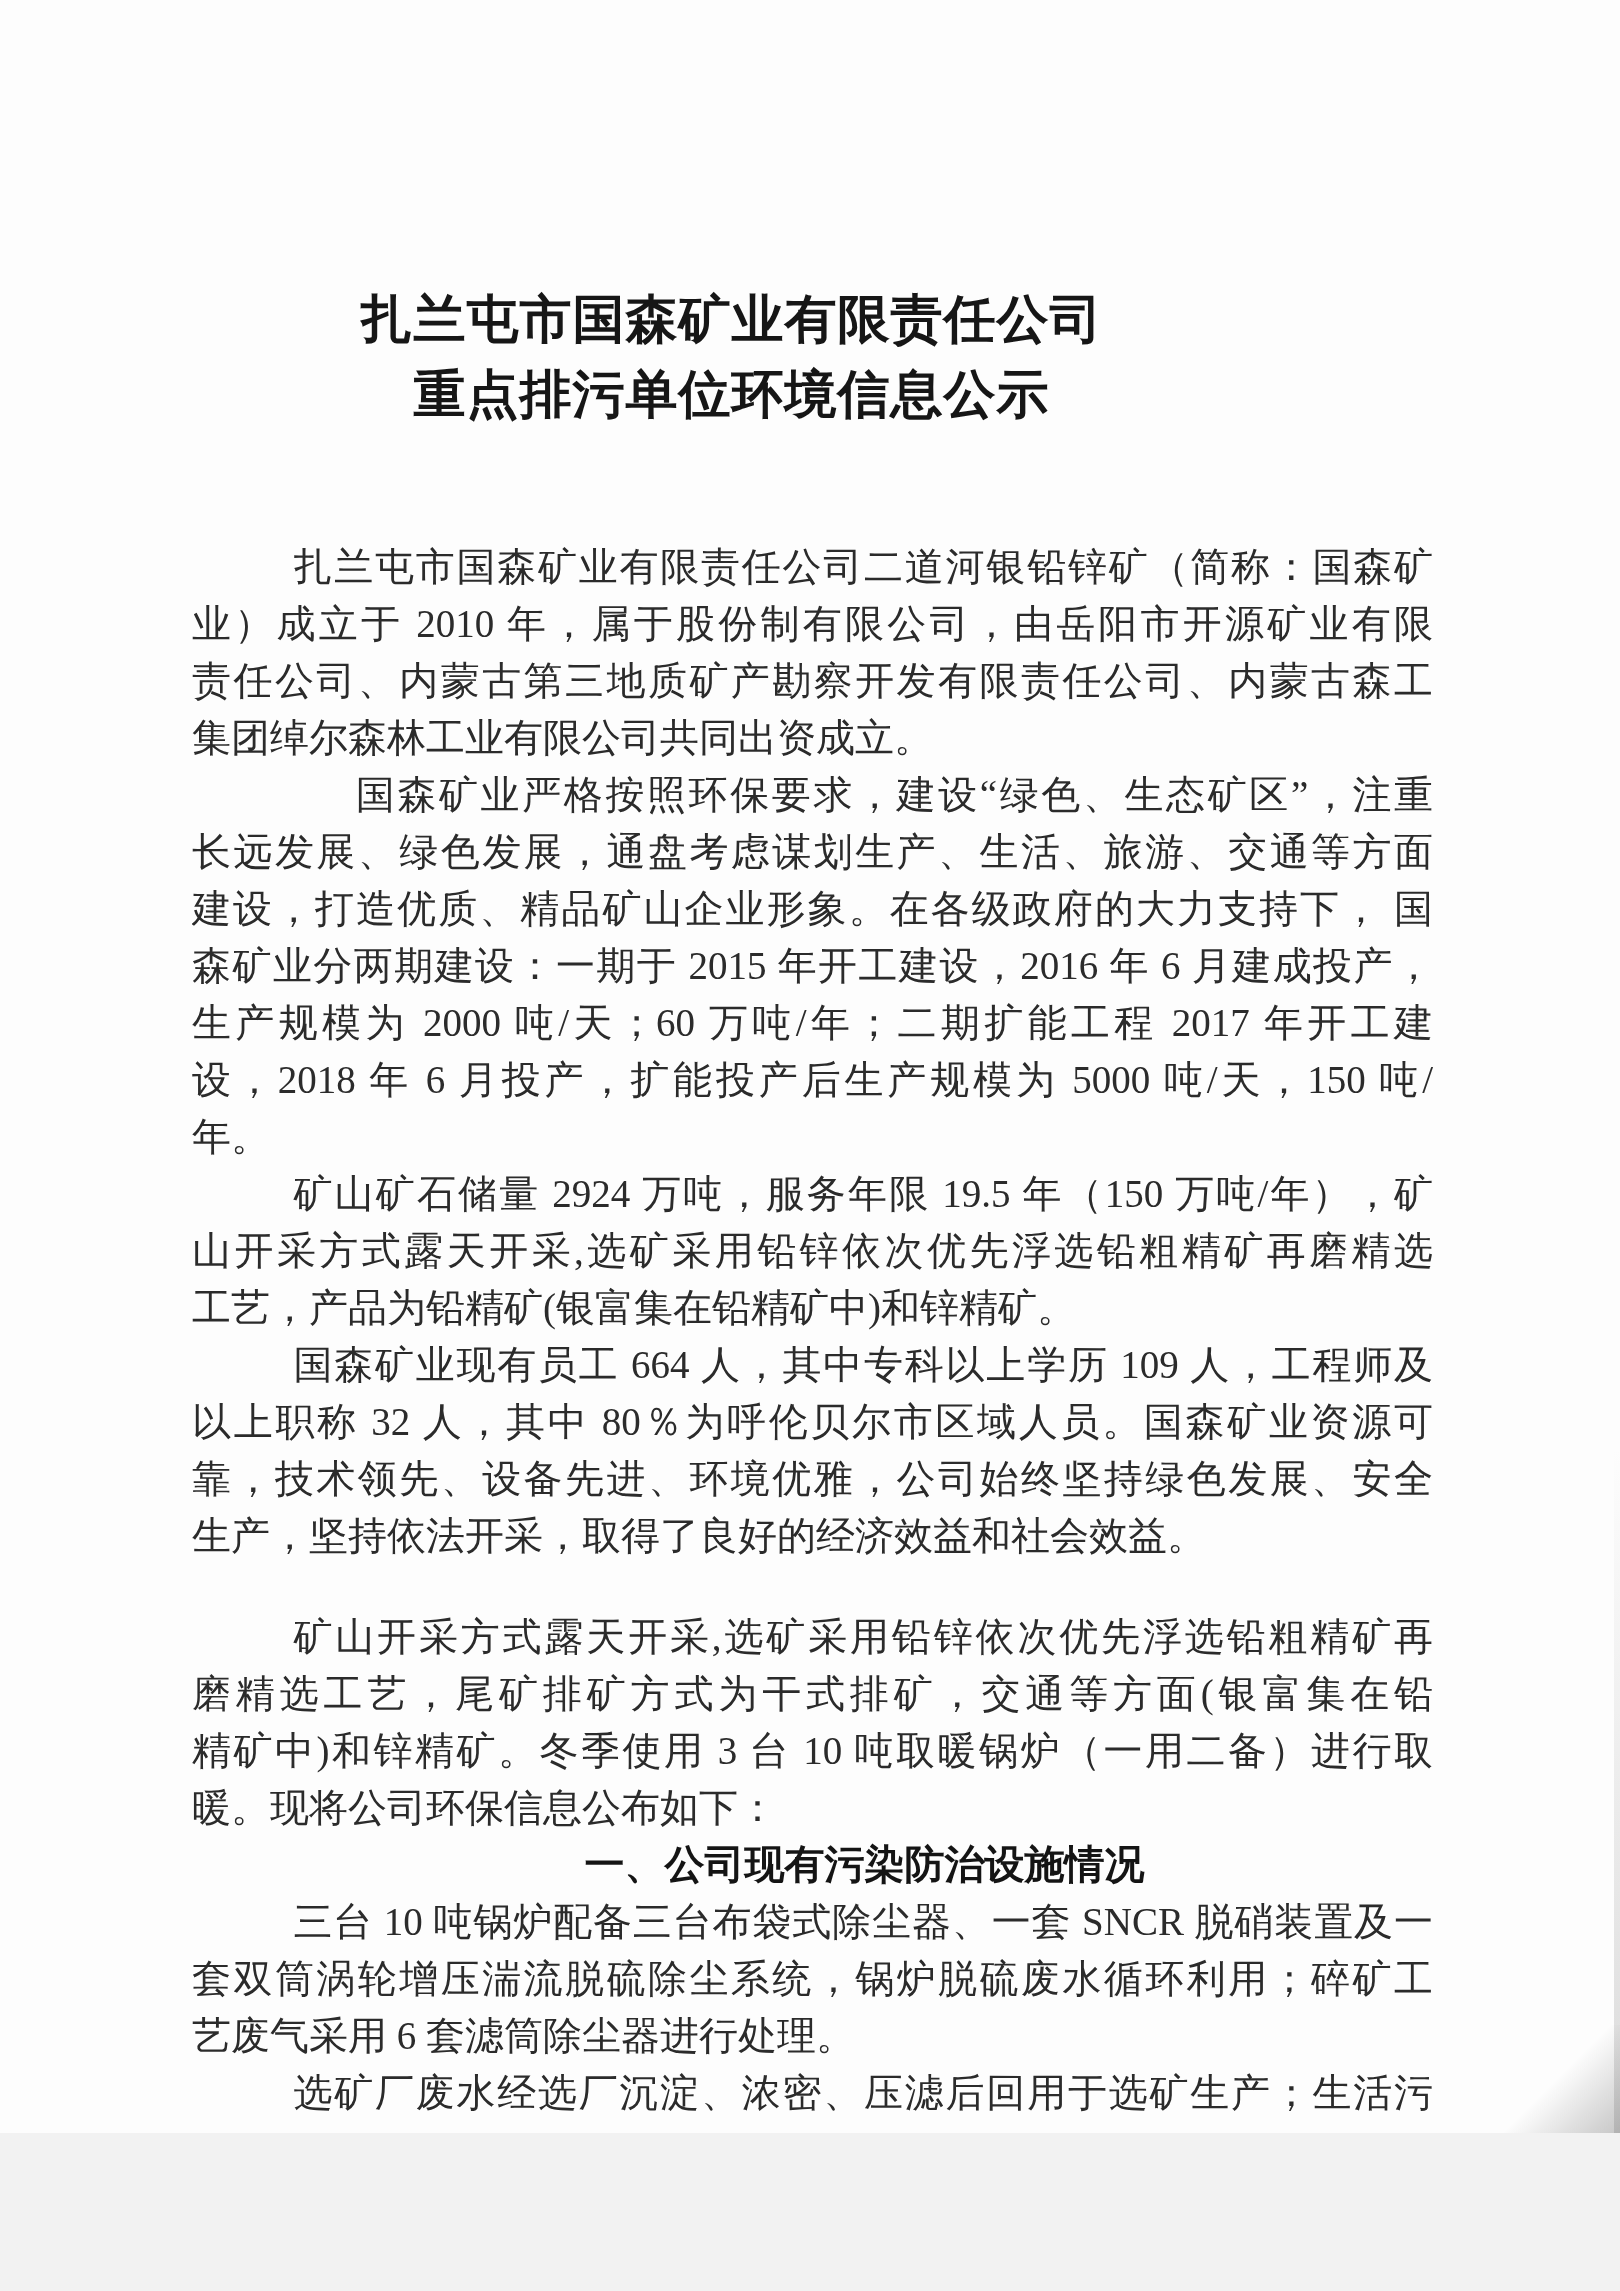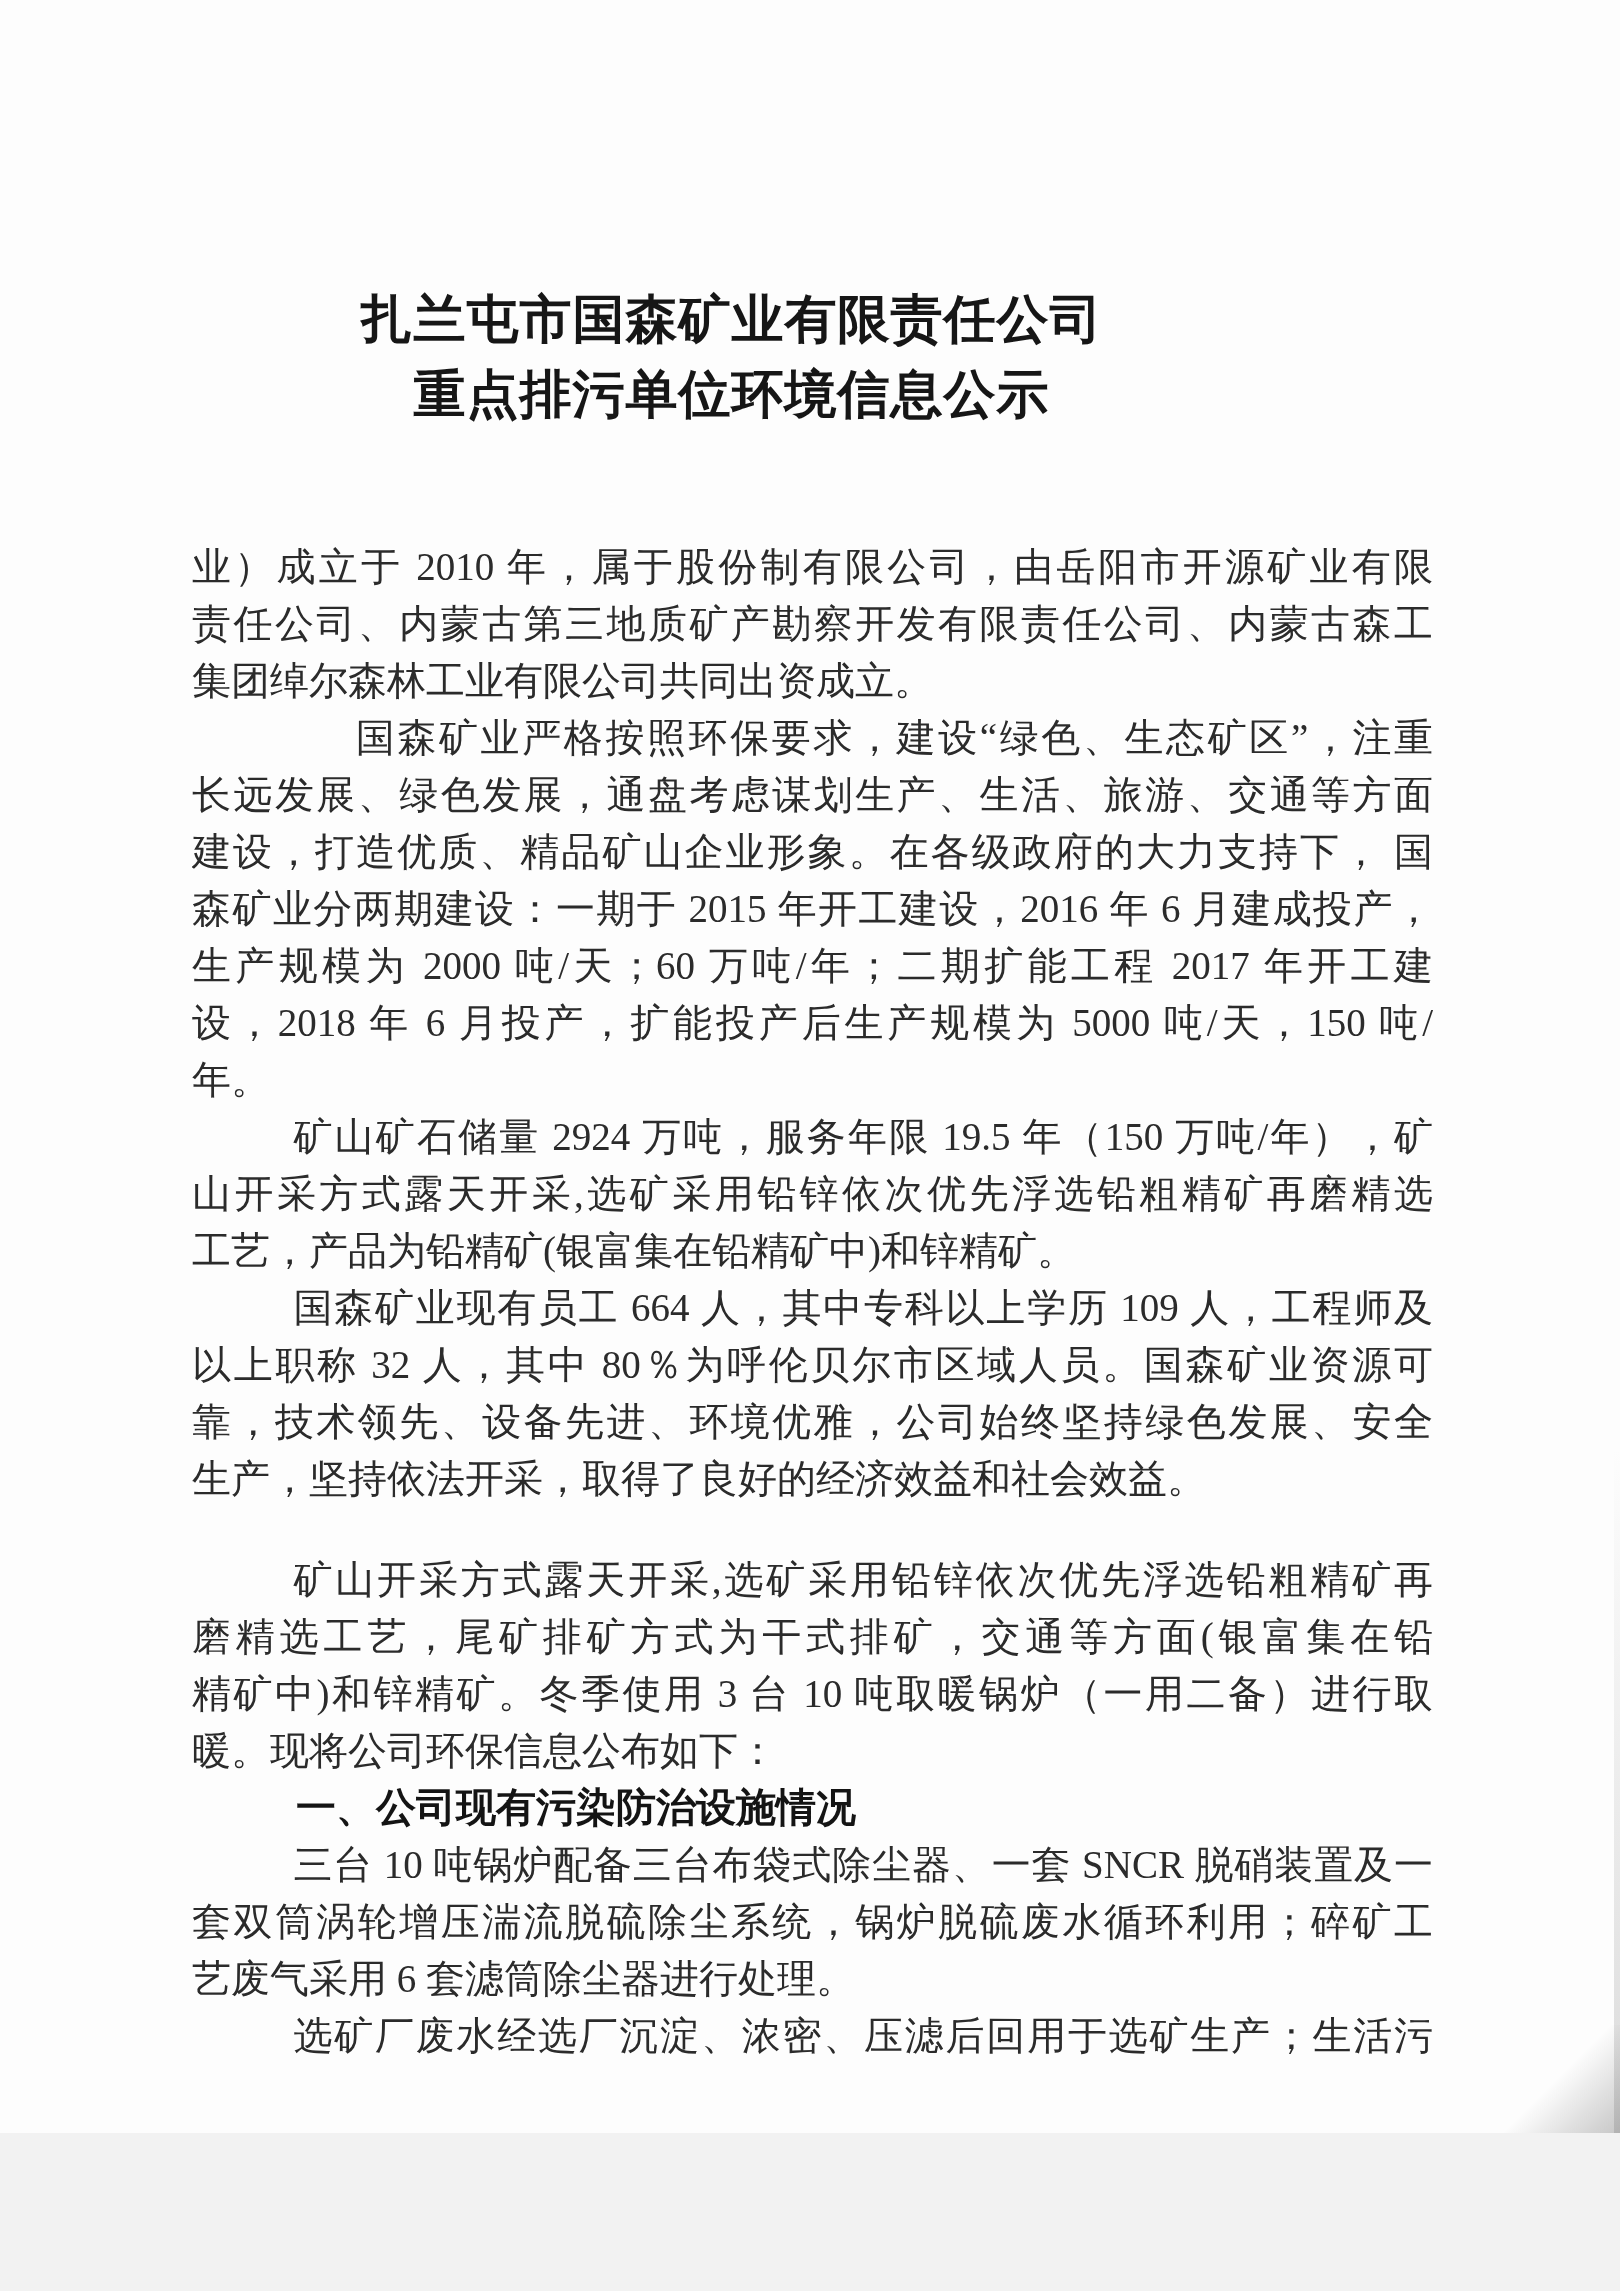--- a/index.html
+++ b/index.html
@@ -61,20 +61,21 @@
 </style>
 </head>
 <body>
 
 <div class="page">
   <div class="title-block">
     <div>扎兰屯市国森矿业有限责任公司</div>
     <div>重点排污单位环境信息公示</div>
   </div>
   <div class="doc-body" id="body-lines">
+      <div class="line" style="text-indent: 2.6em;">扎兰屯市国森矿业有限责任公司二道河银铅锌矿（简称：国森矿</div>
       <div class="line">业）成立于 2010 年，属于股份制有限公司，由岳阳市开源矿业有限</div>
       <div class="line">责任公司、内蒙古第三地质矿产勘察开发有限责任公司、内蒙古森工</div>
       <div class="line left">集团绰尔森林工业有限公司共同出资成立。</div>
       <div class="line" style="text-indent: 4.2em;">国森矿业严格按照环保要求，建设“绿色、生态矿区”，注重</div>
       <div class="line">长远发展、绿色发展，通盘考虑谋划生产、生活、旅游、交通等方面</div>
       <div class="line">建设，打造优质、精品矿山企业形象。在各级政府的大力支持下， 国</div>
       <div class="line">森矿业分两期建设：一期于 2015 年开工建设，2016 年 6 月建成投产，</div>
       <div class="line">生产规模为 2000 吨/天；60 万吨/年；二期扩能工程 2017 年开工建</div>
       <div class="line">设，2018 年 6 月投产，扩能投产后生产规模为 5000 吨/天，150 吨/</div>
       <div class="line left">年。</div>
@@ -82,21 +83,21 @@
       <div class="line">山开采方式露天开采,选矿采用铅锌依次优先浮选铅粗精矿再磨精选</div>
       <div class="line left">工艺，产品为铅精矿(银富集在铅精矿中)和锌精矿。</div>
       <div class="line" style="text-indent: 2.6em;">国森矿业现有员工 664 人，其中专科以上学历 109 人，工程师及</div>
       <div class="line">以上职称 32 人，其中 80％为呼伦贝尔市区域人员。国森矿业资源可</div>
       <div class="line">靠，技术领先、设备先进、环境优雅，公司始终坚持绿色发展、安全</div>
       <div class="line left">生产，坚持依法开采，取得了良好的经济效益和社会效益。</div>
       <div class="line" style="text-indent: 2.6em; margin-top: 44px;">矿山开采方式露天开采,选矿采用铅锌依次优先浮选铅粗精矿再</div>
       <div class="line">磨精选工艺，尾矿排矿方式为干式排矿，交通等方面(银富集在铅</div>
       <div class="line">精矿中)和锌精矿。冬季使用 3 台 10 吨取暖锅炉（一用二备）进行取</div>
       <div class="line left">暖。现将公司环保信息公布如下：</div>
-      <div class="line left bold" style="text-indent: 2.6em;">一、公司现有污染防治设施情况</div>
+      <div class="line left bold" style="text-indent: 2.6em; text-align: center;">一、公司现有污染防治设施情况</div>
       <div class="line" style="text-indent: 2.6em;">三台 10 吨锅炉配备三台布袋式除尘器、一套 SNCR 脱硝装置及一</div>
       <div class="line">套双筒涡轮增压湍流脱硫除尘系统，锅炉脱硫废水循环利用；碎矿工</div>
       <div class="line left">艺废气采用 6 套滤筒除尘器进行处理。</div>
       <div class="line" style="text-indent: 2.6em;">选矿厂废水经选厂沉淀、浓密、压滤后回用于选矿生产；生活污</div>
     </div>
   <div class="scan-edge-right"></div>
   <div class="scan-shadow"></div>
 </div>
 
 

